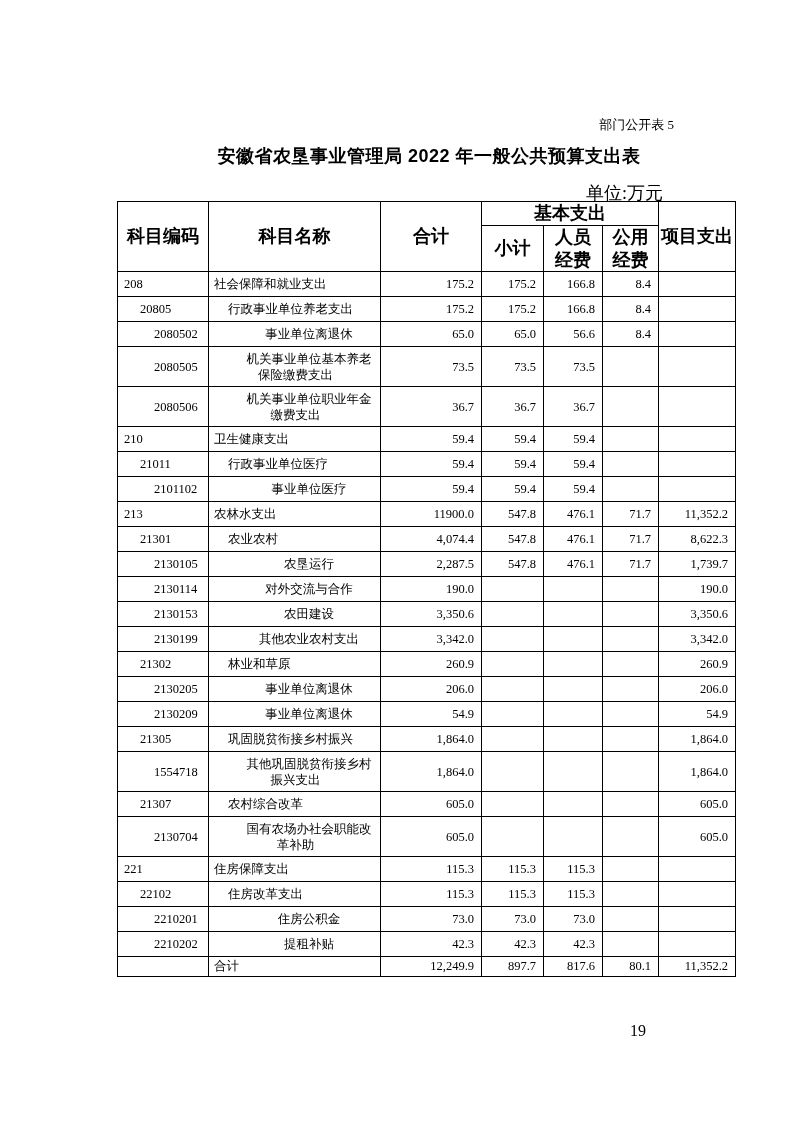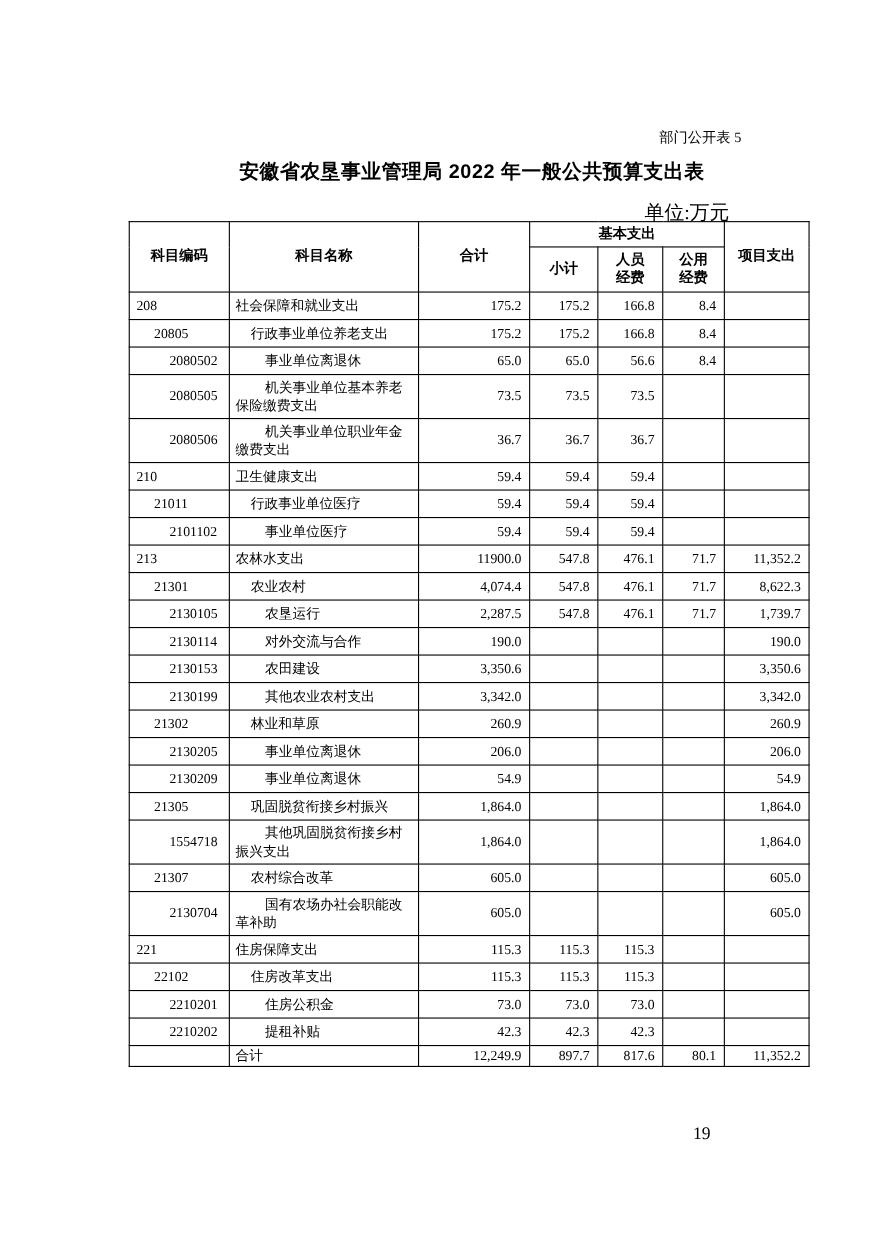--- a/index.html
+++ b/index.html
@@ -45,38 +45,38 @@
     font-size: 12.5px;
   }
   table.budget th, table.budget td {
     border: 1px solid #000;
     vertical-align: middle;
     line-height: 1.3;
     overflow: hidden;
   }
   table.budget { border: 1.5px solid #000; }
   thead th {
-    font-family: Liberation Mono, monospace;
+    font-family: Liberation Serif, serif;
     font-weight: bold;
     text-align: center;
-    font-size: 13px;
+    font-size: 18px;
   }
   thead tr.h1 { height: 23px; }
   thead tr.h2 { height: 41px; }
   thead th.wrap2 { white-space: pre-line; line-height: 1.25; }
   tbody tr { height: 25px; }
   tbody tr.tall { height: 40px; }
   td.code { text-align: left; padding: 1px 3px; }
   td.code.lvl1 { padding-left: 6px; }
   td.code.lvl2 { padding-left: 22px; }
   td.code.lvl3 { padding-left: 36px; }
   td.name { text-align: left; padding: 1px 3px 1px 5px; }
   td.name.lvl1 { text-indent: 0; }
   td.name.lvl2 { text-indent: 14px; }
-  td.name.lvl3 { text-indent: 27px; }
+  td.name.lvl3 { text-indent: 27px; text-align: center; }
   td.num { text-align: right; padding: 1px 7px 1px 2px; }
   tfoot td { font-weight: normal; }
   .page-number {
     position: absolute;
     top: 1022px;
     left: 630px;
     font-size: 16px;
   }
 </style>
 </head>

